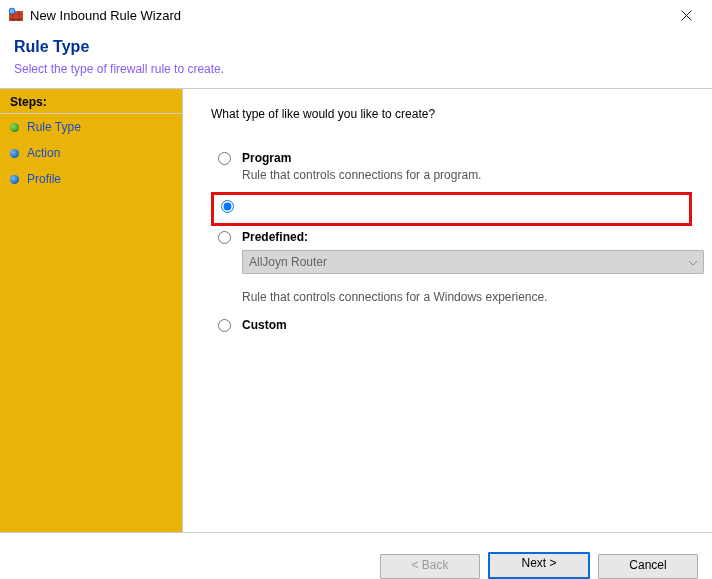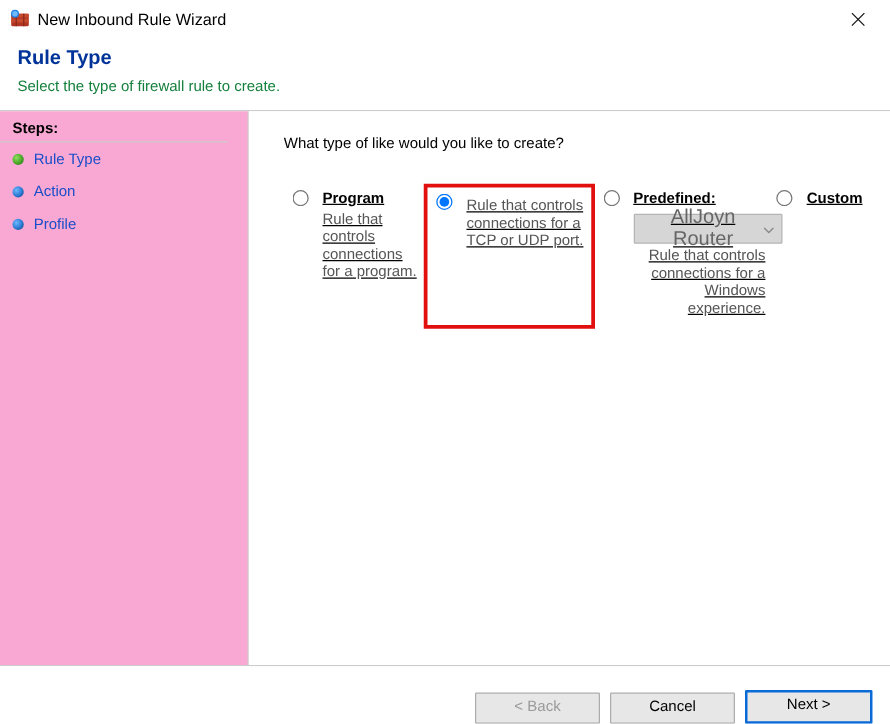--- a/index.html
+++ b/index.html
@@ -53,34 +53,34 @@
     padding: 8px 14px 12px 14px;
   }
   .header h1 {
     font-size: 16px;
     font-weight: 700;
     color: #003399;
     margin: 0 0 6px 0;
   }
   .header p {
     margin: 0;
-    color: #15803d;
+    color: #8b5cf6;
   }
   
   .body {
     display: flex;
     flex: 1;
     border-top: 1px solid #ccc;
     border-bottom: 1px solid #ccc;
   }
   .sidebar {
     width: 182px;
-    background: #f9a8d4;
+    background: #eab308;
     border-right: 1px solid #ccc;
-    padding: 6px 16px 0 0;
+    padding: 6px 0 0 0;
   }
   .sidebar .steps-title {
     font-weight: 700;
     padding: 0 10px 4px 10px;
     border-bottom: 1px solid #ccc;
   }
   .step {
     display: flex;
     align-items: center;
     gap: 8px;
@@ -104,22 +104,21 @@
     flex: 1;
     padding: 18px 20px 10px 28px;
     background: #fff;
     position: relative;
   }
   .question {
     margin-bottom: 26px;
   }
   .opt-group {
     display: flex;
-    flex-direction: row;
-    text-decoration: underline;
+    flex-direction: column;
   }
   .opt {
     display: flex;
     align-items: flex-start;
     gap: 8px;
     padding: 4px 2px 10px 2px;
   }
   .opt input[type=radio] {
     margin-top: 1px;
     width: 13px; height: 13px;
@@ -138,21 +137,21 @@
   .opt-body { flex:1; }
   .predef-box {
     margin-top: 6px;
   }
   .predef-select {
     width: 100%;
     height: 22px;
     background: #d6d6d6;
     border: 1px solid #b5b5b5;
     color: #666;
-    font-size: 16px;
+    font-size: 12px;
     padding: 0 6px;
     display: flex;
     align-items: center;
     justify-content: space-between;
     border-radius: 1px;
     text-align: center;
   }
   .predef-select .chev { color:#888; }
   
   .footer {
@@ -244,52 +243,51 @@
           <input type="radio" name="ruletype" style="">
           <div class="opt-body">
             <div class="olabel">Program</div>
             <div class="odesc">Rule that controls connections for a program.</div>
           </div>
         </label>
 
         <label class="opt highlight">
           <input type="radio" name="ruletype" checked="" style="">
           <div class="opt-body">
-            <div class="odesc">Rule that controls connections for a TCP or UDP port.</div>
           </div>
         </label>
 
         <label class="opt">
           <input type="radio" name="ruletype" style="">
           <div class="opt-body">
             <div class="olabel">Predefined:</div>
             <div class="predef-box">
               <div class="predef-select">
                 <span>AllJoyn Router</span>
                 <span class="chev">
                   <svg width="8" height="5" viewBox="0 0 8 5">
                       <polyline points="0,0 4,4 8,0" fill="none" stroke="#888" stroke-width="1"></polyline>
                     </svg>
                 </span>
               </div>
             </div>
-            <div class="odesc" style="margin-top:2px;text-align:right;">Rule that controls connections for a Windows experience.</div>
+            <div class="odesc" style="margin-top:16px;">Rule that controls connections for a Windows experience.</div>
           </div>
         </label>
 
         <label class="opt">
           <input type="radio" name="ruletype" style="">
           <div class="opt-body">
             <div class="olabel">Custom</div>
           </div>
         </label>
 
       </div>
     </div>
   </div>
 
   <div class="footer">
     <div class="btn disabled">&lt; Back</div>
+    <div class="btn primary">Next &gt;</div>
     <div class="btn">Cancel</div>
-    <div class="btn primary">Next &gt;</div>
   </div>
 
 </div>
 
 </body></html>

